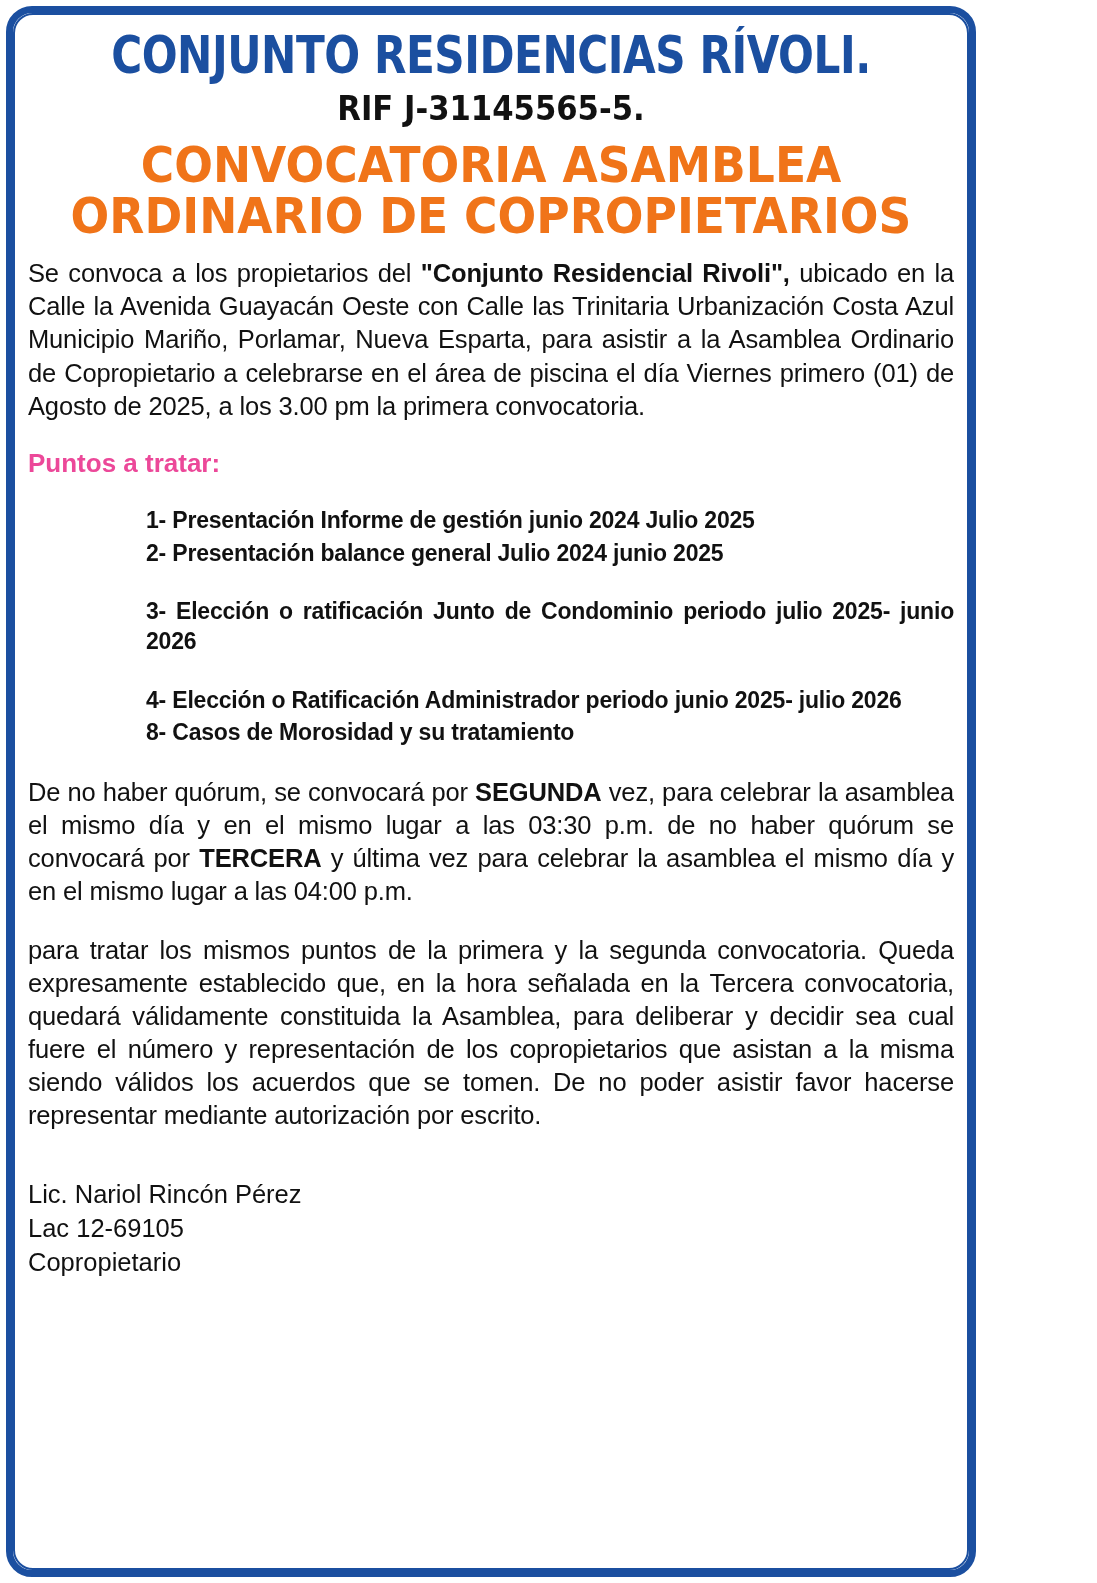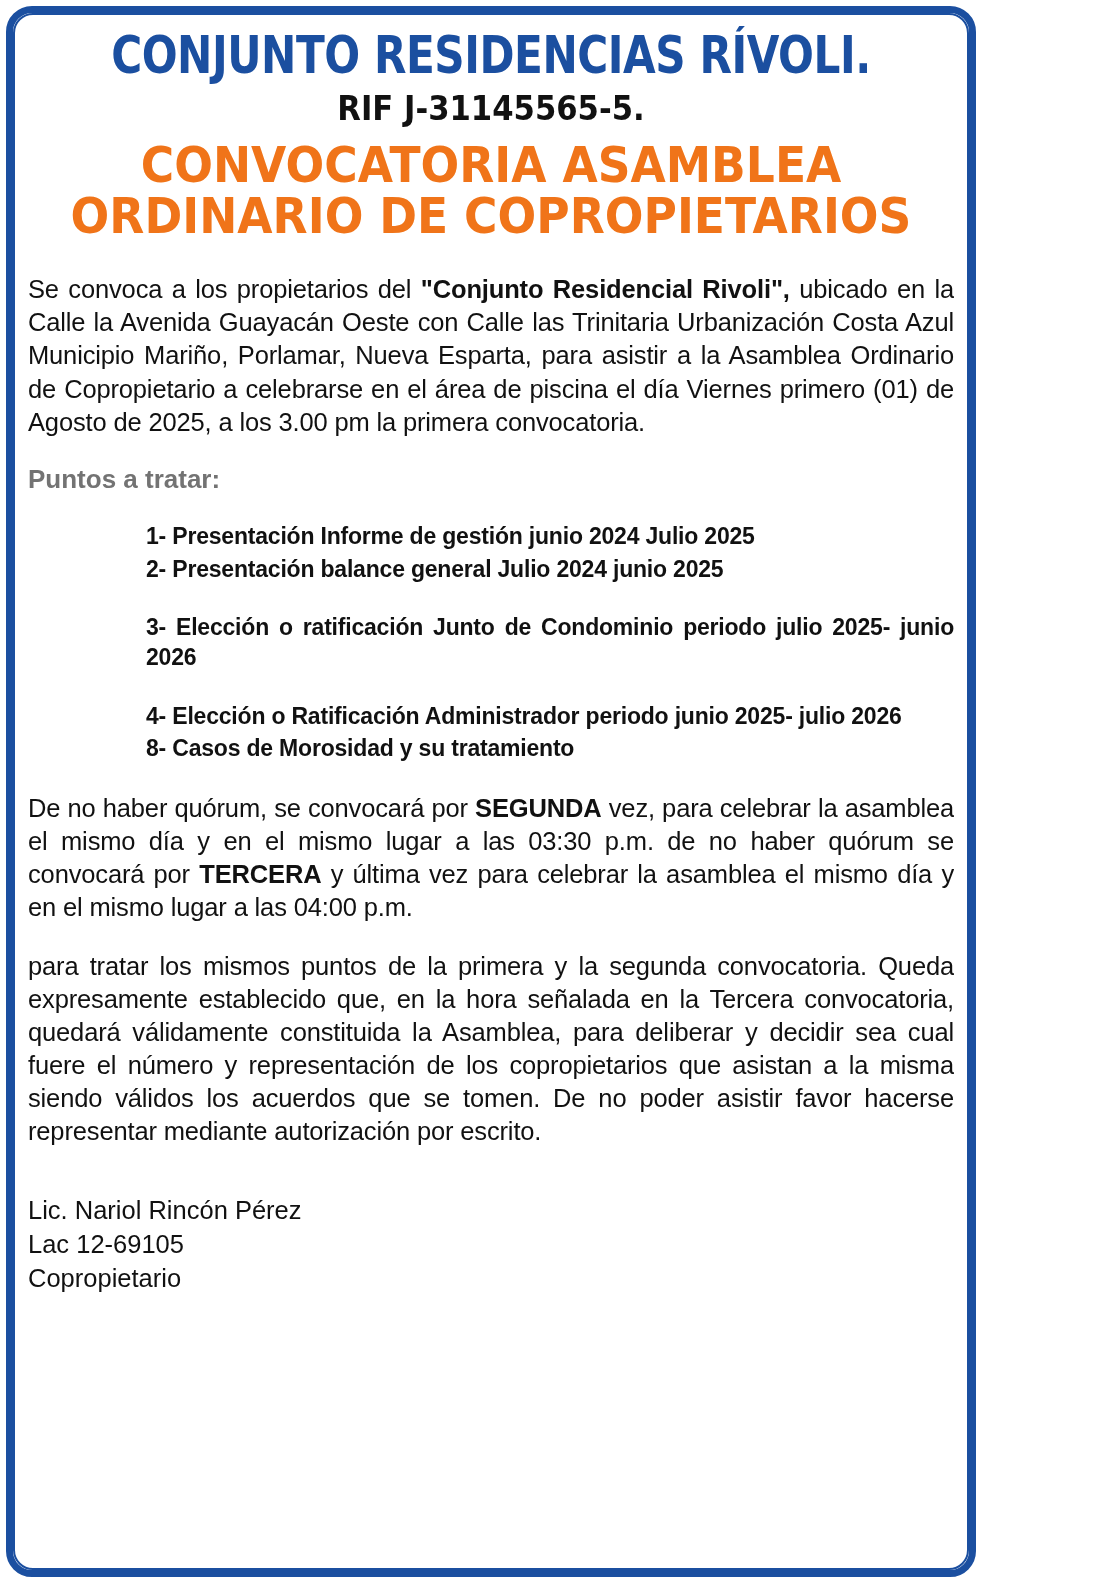--- a/index.html
+++ b/index.html
@@ -83,29 +83,29 @@
     margin-top: 14px;
     margin-bottom: 6px;
   }
 
   
   .para {
     font-size: 25.5px;
     line-height: 1.30;
     text-align: justify;
     color: #111111;
-    margin-top: 30px;
+    margin-top: 14px;
     letter-spacing: -0.15px;
   }
   .para b, .bold { font-weight: 700; }
 
   .label-bold {
     font-size: 26px;
     font-weight: 700;
-    color: #737373;
+    color: #ec4899;
     margin-top: 20px;
   }
 
   .points {
     margin: 26px 0 0 0;
     padding: 0 0 0 118px;
     list-style: none;
   }
   .points li {
     font-size: 23px;

